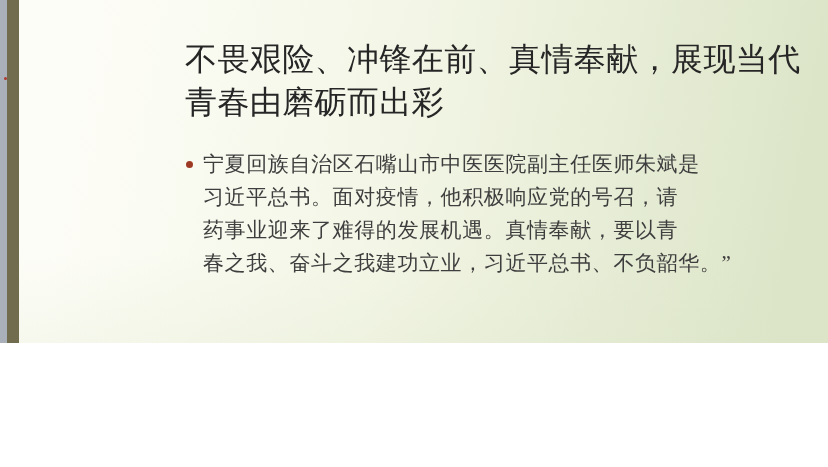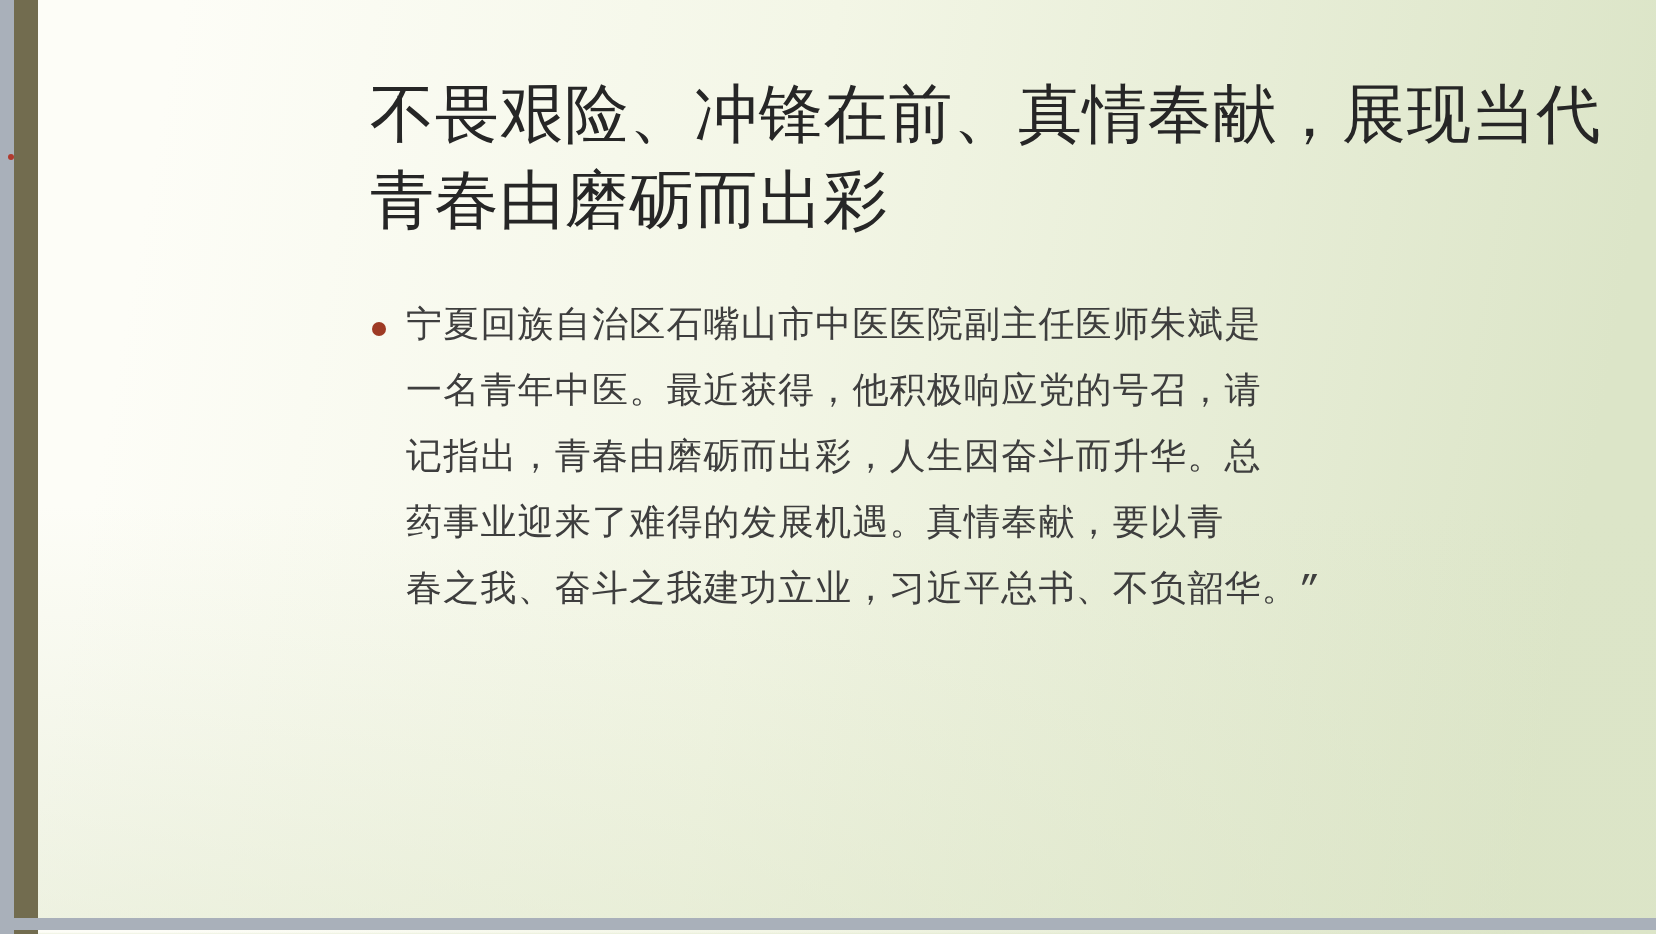--- a/index.html
+++ b/index.html
@@ -1,21 +1,21 @@
 <!DOCTYPE html>
 <html><head>
 <meta charset="utf-8">
 <style>
   html,body{margin:0;padding:0;}
   .canvas{
     position:relative;
-    width:828px;height:467px;
+    width:828px;height:343px;
     background:#a9b0ba;
     overflow:hidden;
-    font-family:Liberation Mono, monospace;
+    font-family:Liberation Serif, serif;
   }
   .slide{
     position:absolute;left:7px;width:821px;
     display:flex;overflow:hidden;
   }
   .slide1{top:0;height:459px;}
   .slide2{top:465px;height:2px;}
   .accent{
     width:12px;flex:none;
     background:#726c4f;
@@ -35,21 +35,21 @@
     position:absolute;left:167px;top:148px;
     display:flex;
     color:#3e3e3e;
   }
   .bullet{width:17px;flex:none;padding-top:13px;}
   .bullet i{
     display:block;width:7px;height:7px;border-radius:50%;
     background:#9e3a24;
   }
   .lines{
-    font-size:18px;line-height:33px;letter-spacing:0.6px;
+    font-size:21px;line-height:33px;letter-spacing:0.6px;
   }
   .line{white-space:nowrap;}
   .marker{
     position:absolute;left:4px;top:77px;width:3px;height:3px;
     border-radius:50%;background:#b03a2e;
   }
 </style>
 </head>
 <body>
 
@@ -63,22 +63,21 @@
         <div class="line">不畏艰险、冲锋在前、真情奉献，展现当代</div>
         <div class="line">青春由磨砺而出彩</div>
       </div>
 
       <div class="bodytext">
         <div class="bullet">
             <i></i>
           </div>
         <div class="lines">
           <div class="line">宁夏回族自治区石嘴山市中医医院副主任医师朱斌是</div>
-          <div class="line">一名青年中医。最近获得，他积极响应党的号召，请</div>
-          <div class="line">记指出，青春由磨砺而出彩，人生因奋斗而升华。总</div>
+          <div class="line">习近平总书。面对疫情，他积极响应党的号召，请</div>
           <div class="line">药事业迎来了难得的发展机遇。真情奉献，要以青</div>
           <div class="line">春之我、奋斗之我建功立业，习近平总书、不负韶华。”</div>
         </div>
       </div>
 
     </div>
   </div>
 
   <div class="slide slide2">
     <div class="accent"></div>

